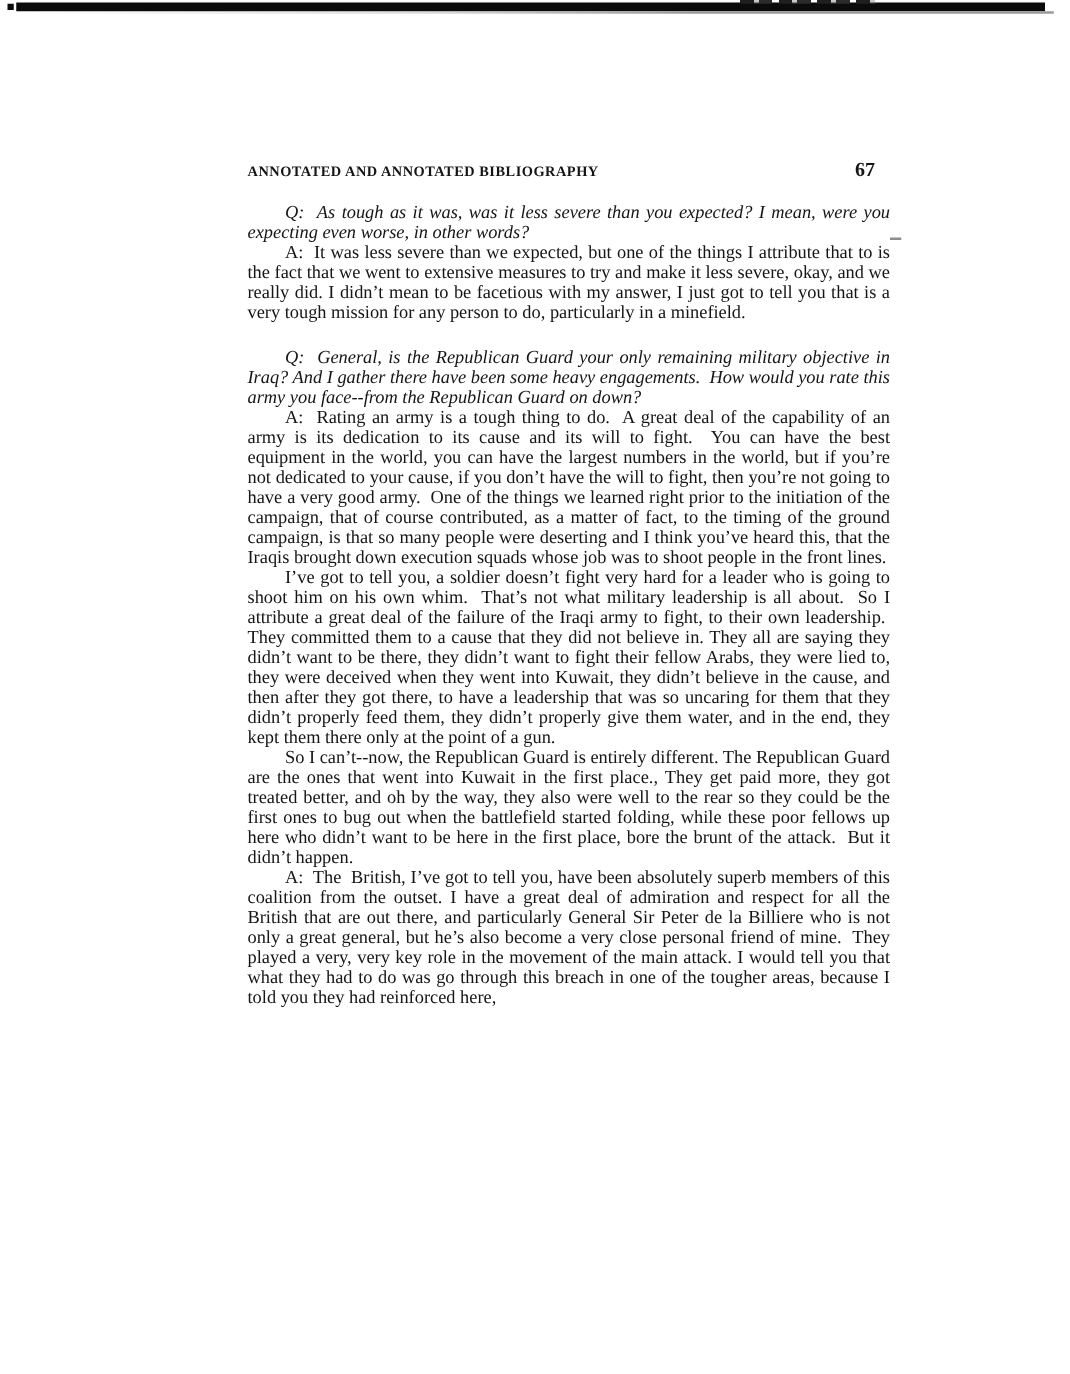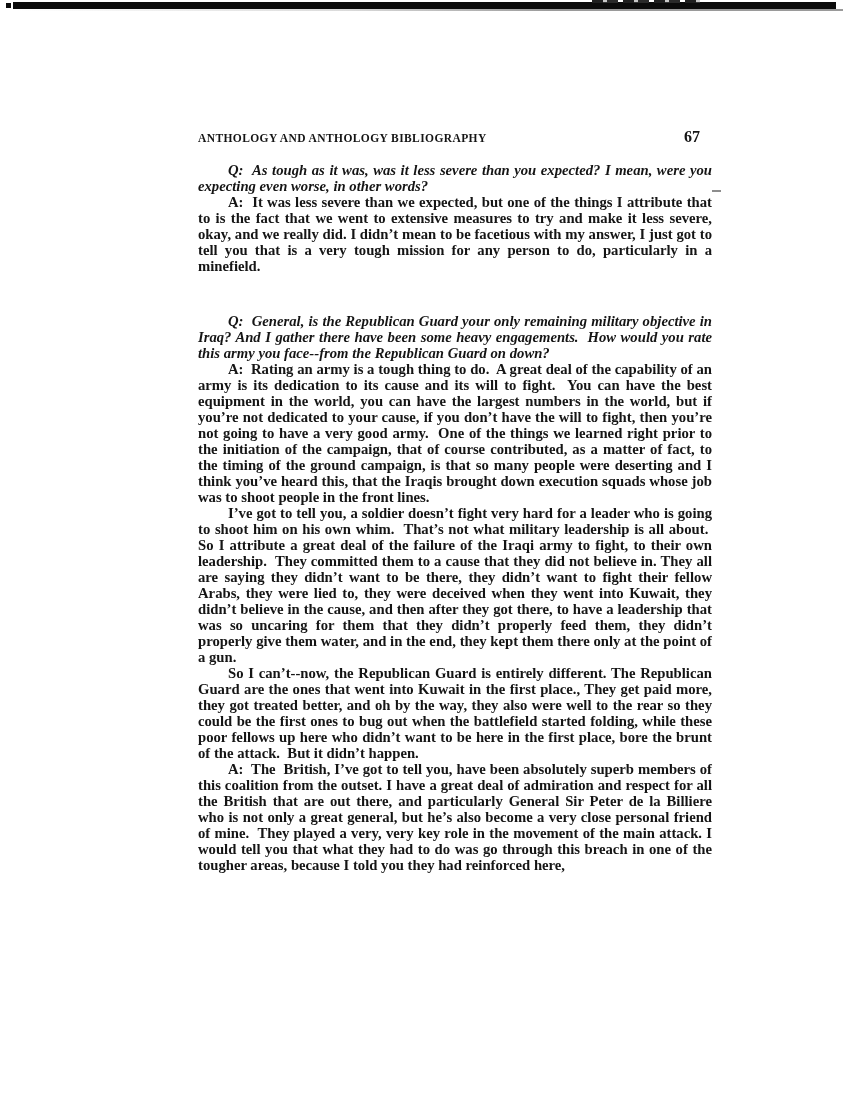--- a/index.html
+++ b/index.html
@@ -42,41 +42,40 @@
     display: flex; justify-content: space-between; align-items: baseline;
     font-size: 11.5px; line-height: 13px;
   }
   .running-title { font-weight: bold; letter-spacing: 0.4px; }
   .page-number { font-size: 16px; font-weight: bold; padding-right: 12px; }
   .body-text {
     margin-top: 17px;
     font-size: 14.7px;
     line-height: 16px;
     text-align: justify;
-    font-weight: bold;
   }
   .body-text p { margin: 0; text-indent: 30px; }
   .body-text p.q { font-style: italic; }
-  .body-text p.sec { margin-top: 39px; }
+  .body-text p.sec { margin-top: 20px; }
 </style>
 </head>
 <body>
 
 <div>
 
   <div class="scan-notch"></div>
   <div class="scan-bar-top"></div>
   <div class="scan-dashes"></div>
   <div class="scan-bar-shadow"></div>
   <div class="scan-dash-right"></div>
 
   <div class="content">
 
     <div class="running-head">
-      <span class="running-title">ANTHOLOGY AND ANTHOLOGY BIBLIOGRAPHY</span>
+      <span class="running-title">ANNOTATED AND ANNOTATED BIBLIOGRAPHY</span>
       <span class="page-number">67</span>
     </div>
 
     <div class="body-text">
       <p class="q">Q:&nbsp; As tough as it was, was it less severe than you expected? I mean, were you expecting even worse, in other words?</p>
       <p class="a">A:&nbsp; It was less severe than we expected, but one of the things I attribute that to is the fact that we went to extensive measures to try and make it less severe, okay, and we really did. I didn’t mean to be facetious with my answer, I just got to tell you that is a very tough mission for any person to do, particularly in a minefield.</p>
 
       <p class="q sec">Q:&nbsp; General, is the Republican Guard your only remaining military objective in Iraq? And I gather there have been some heavy engagements.&nbsp; How would you rate this army you face--from the Republican Guard on down?</p>
       <p class="a">A:&nbsp; Rating an army is a tough thing to do.&nbsp; A great deal of the capability of an army is its dedication to its cause and its will to fight.&nbsp; You can have the best equipment in the world, you can have the largest numbers in the world, but if you’re not dedicated to your cause, if you don’t have the will to fight, then you’re not going to have a very good army.&nbsp; One of the things we learned right prior to the initiation of the campaign, that of course contributed, as a matter of fact, to the timing of the ground campaign, is that so many people were deserting and I think you’ve heard this, that the Iraqis brought down execution squads whose job was to shoot people in the front lines.</p>
       <p class="a">I’ve got to tell you, a soldier doesn’t fight very hard for a leader who is going to shoot him on his own whim.&nbsp; That’s not what military leadership is all about.&nbsp; So I attribute a great deal of the failure of the Iraqi army to fight, to their own leadership.&nbsp; They committed them to a cause that they did not believe in. They all are saying they didn’t want to be there, they didn’t want to fight their fellow Arabs, they were lied to, they were deceived when they went into Kuwait, they didn’t believe in the cause, and then after they got there, to have a leadership that was so uncaring for them that they didn’t properly feed them, they didn’t properly give them water, and in the end, they kept them there only at the point of a gun.</p>

